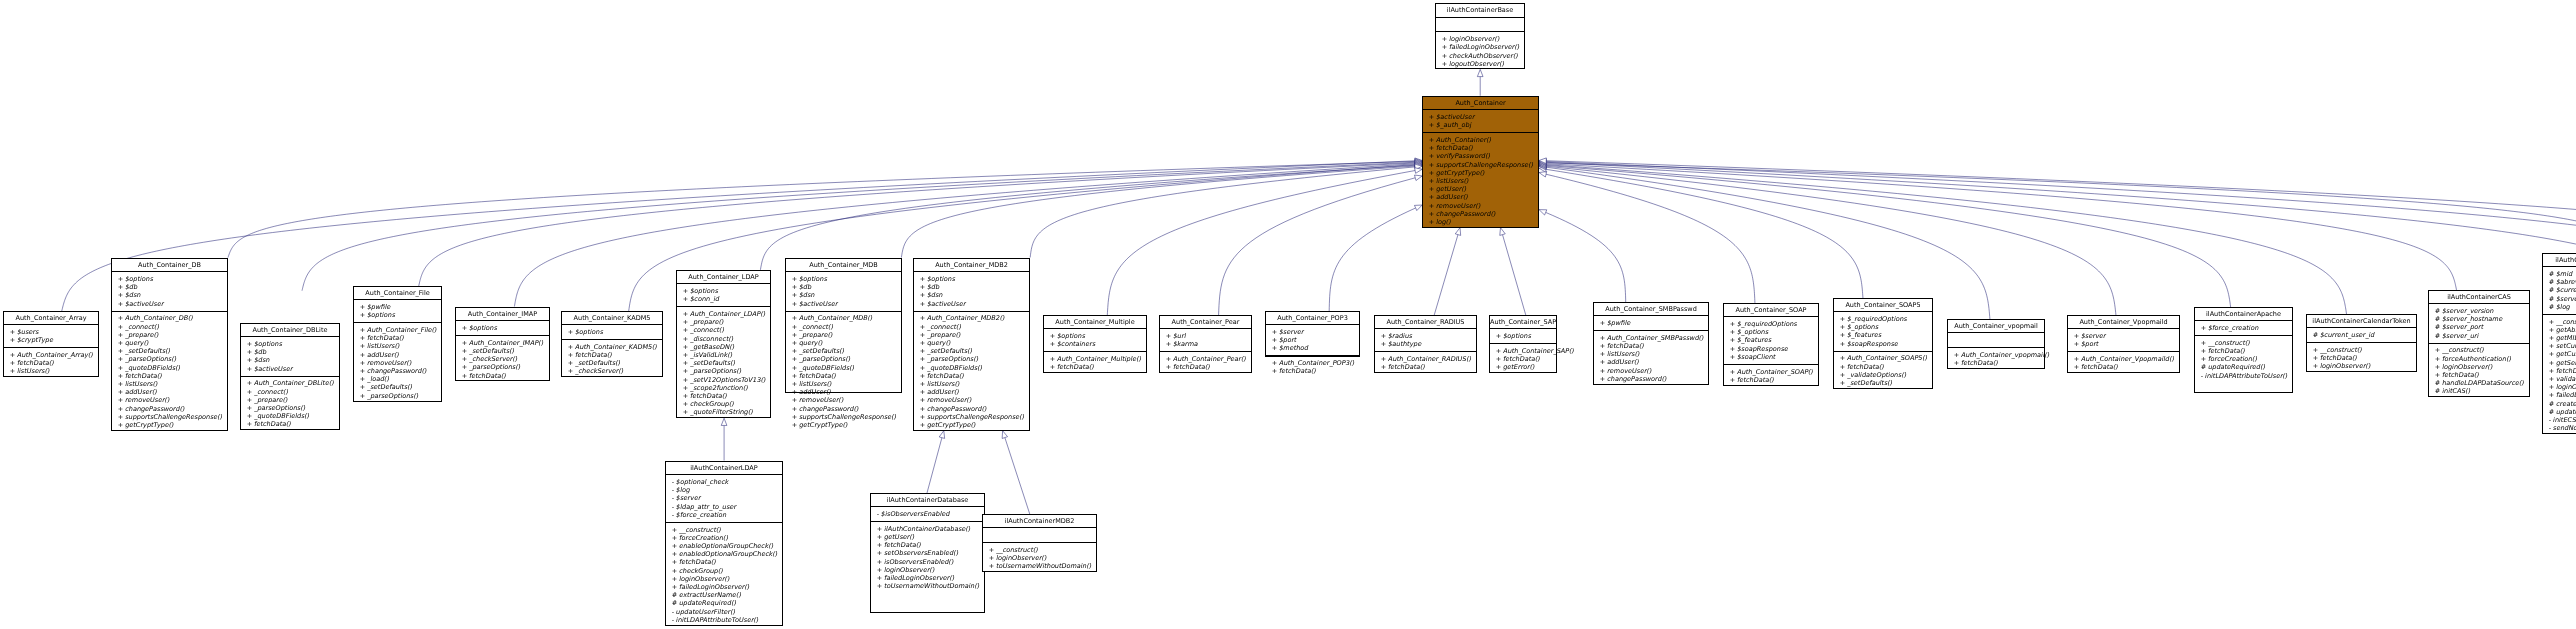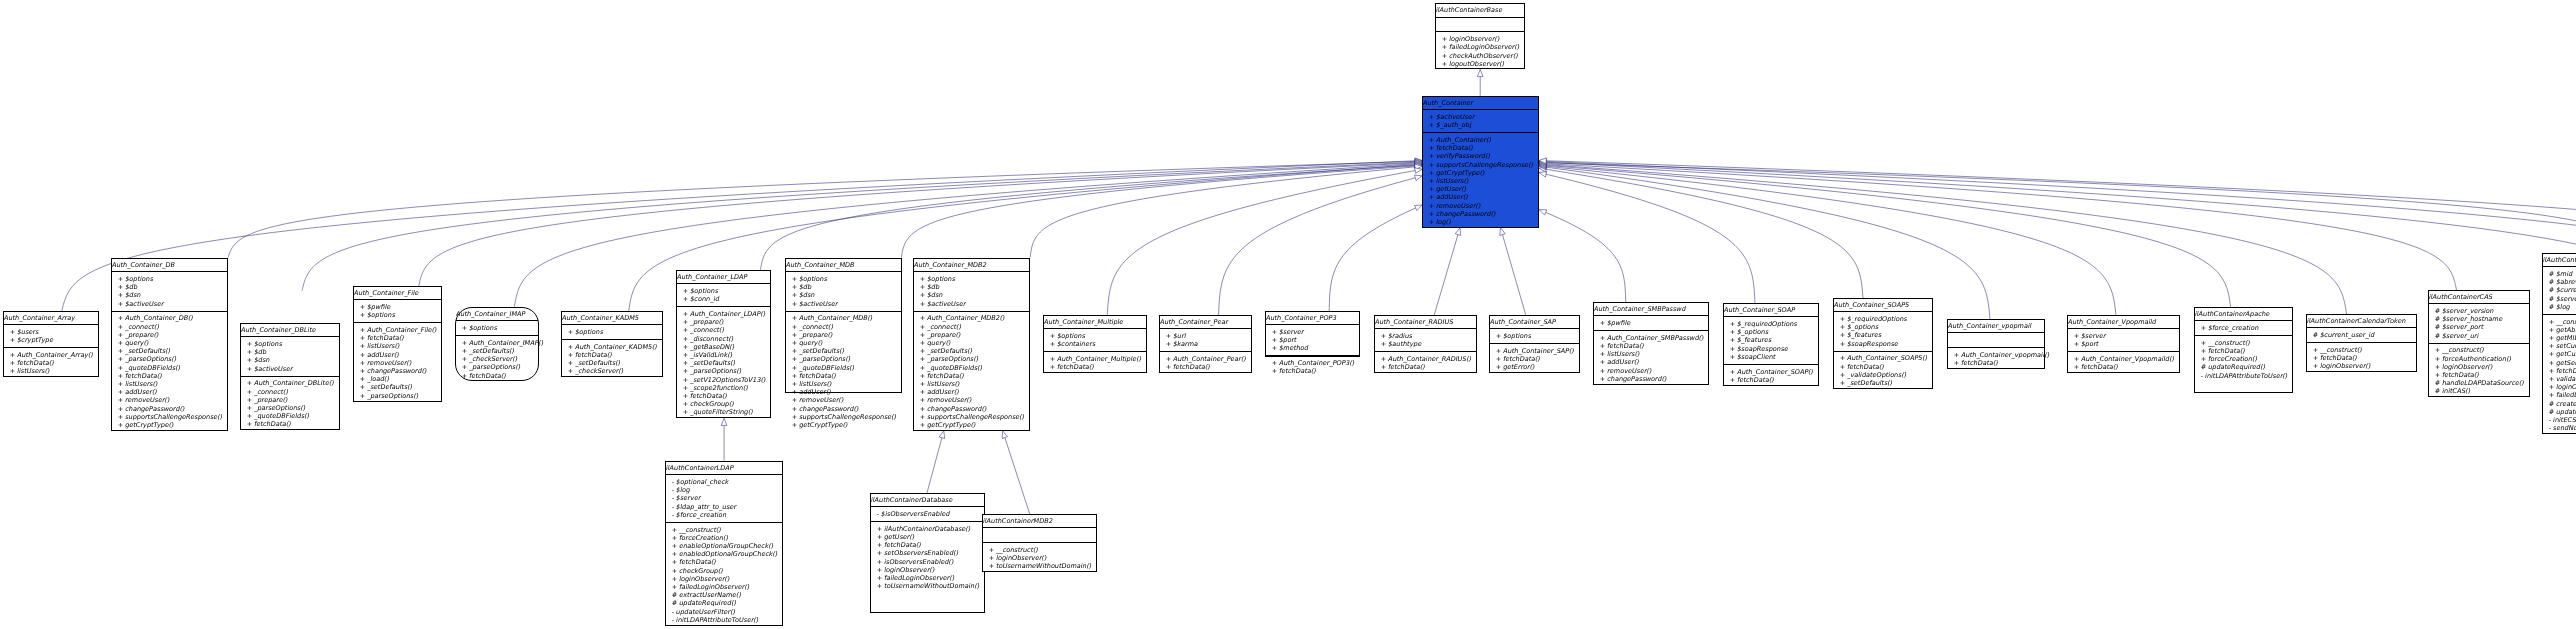--- a/index.html
+++ b/index.html
@@ -1,23 +1,23 @@
 <!DOCTYPE html>
 <html style="font-size:8.2px"><head>
 <meta charset="utf-8">
 <title>Inheritance diagram</title>
 <style>
   html,body{margin:0;padding:0;background:#ffffff;}
   #diagram{position:relative;width:2926px;height:629px;background:#ffffff;overflow:hidden;
     font-family:"DejaVu Sans", sans-serif;font-size:6.5px;color:#000;}
   #edges{position:absolute;left:0;top:0;width:2926px;height:629px;pointer-events:none;}
   .uml-node{position:absolute;box-sizing:border-box;border:0.5px solid #000;background:#fff;}
-  .uml-node.hl{background:#1d4ed8;}
+  .uml-node.hl{background:#a16207;}
   .uml-title{box-sizing:border-box;height:13.3px;border-bottom:0.5px solid #000;
-    line-height:13.3px;white-space:nowrap;overflow:hidden;font-style:italic;}
+    text-align:center;line-height:13.3px;white-space:nowrap;overflow:hidden;}
   .uml-sec{box-sizing:border-box;padding:2.8px 0 2.8px 5.7px;white-space:nowrap;font-style:italic;}
   .uml-sec.mid{border-bottom:0.5px solid #000;}
   .uml-row{height:8.2px;line-height:8.2px;white-space:pre;}
   .uml-empty{height:8.2px;}
 </style>
 </head>
 <body>
 
 <div id="diagram">
   <svg id="edges" viewBox="0 0 5680 1221" width="2926" height="629" xmlns="http://www.w3.org/2000/svg">
@@ -239,21 +239,21 @@
         <div class="uml-row">+ fetchData()</div>
         <div class="uml-row">+ listUsers()</div>
         <div class="uml-row">+ addUser()</div>
         <div class="uml-row">+ removeUser()</div>
         <div class="uml-row">+ changePassword()</div>
         <div class="uml-row">+ _load()</div>
         <div class="uml-row">+ _setDefaults()</div>
         <div class="uml-row">+ _parseOptions()</div>
       </div>
     </div>
-    <div class="uml-node" style="left: 455px; top: 307px; width: 84px; height: 74px; border-radius: 17px;">
+    <div class="uml-node" style="left: 455px; top: 307px; width: 95px; height: 74px;">
       <div class="uml-title">Auth_Container_IMAP</div>
       <div class="uml-sec mid">
         <div class="uml-row">+ $options</div>
       </div>
       <div class="uml-sec ">
         <div class="uml-row">+ Auth_Container_IMAP()</div>
         <div class="uml-row">+ _setDefaults()</div>
         <div class="uml-row">+ _checkServer()</div>
         <div class="uml-row">+ _parseOptions()</div>
         <div class="uml-row">+ fetchData()</div>
@@ -381,21 +381,21 @@
       <div class="uml-title">Auth_Container_RADIUS</div>
       <div class="uml-sec mid">
         <div class="uml-row">+ $radius</div>
         <div class="uml-row">+ $authtype</div>
       </div>
       <div class="uml-sec ">
         <div class="uml-row">+ Auth_Container_RADIUS()</div>
         <div class="uml-row">+ fetchData()</div>
       </div>
     </div>
-    <div class="uml-node" style="left: 1489px; top: 315px; width: 91px; height: 58px;">
+    <div class="uml-node" style="left: 1489px; top: 315px; width: 68px; height: 58px;">
       <div class="uml-title">Auth_Container_SAP</div>
       <div class="uml-sec mid">
         <div class="uml-row">+ $options</div>
       </div>
       <div class="uml-sec ">
         <div class="uml-row">+ Auth_Container_SAP()</div>
         <div class="uml-row">+ fetchData()</div>
         <div class="uml-row">+ getError()</div>
       </div>
     </div>

